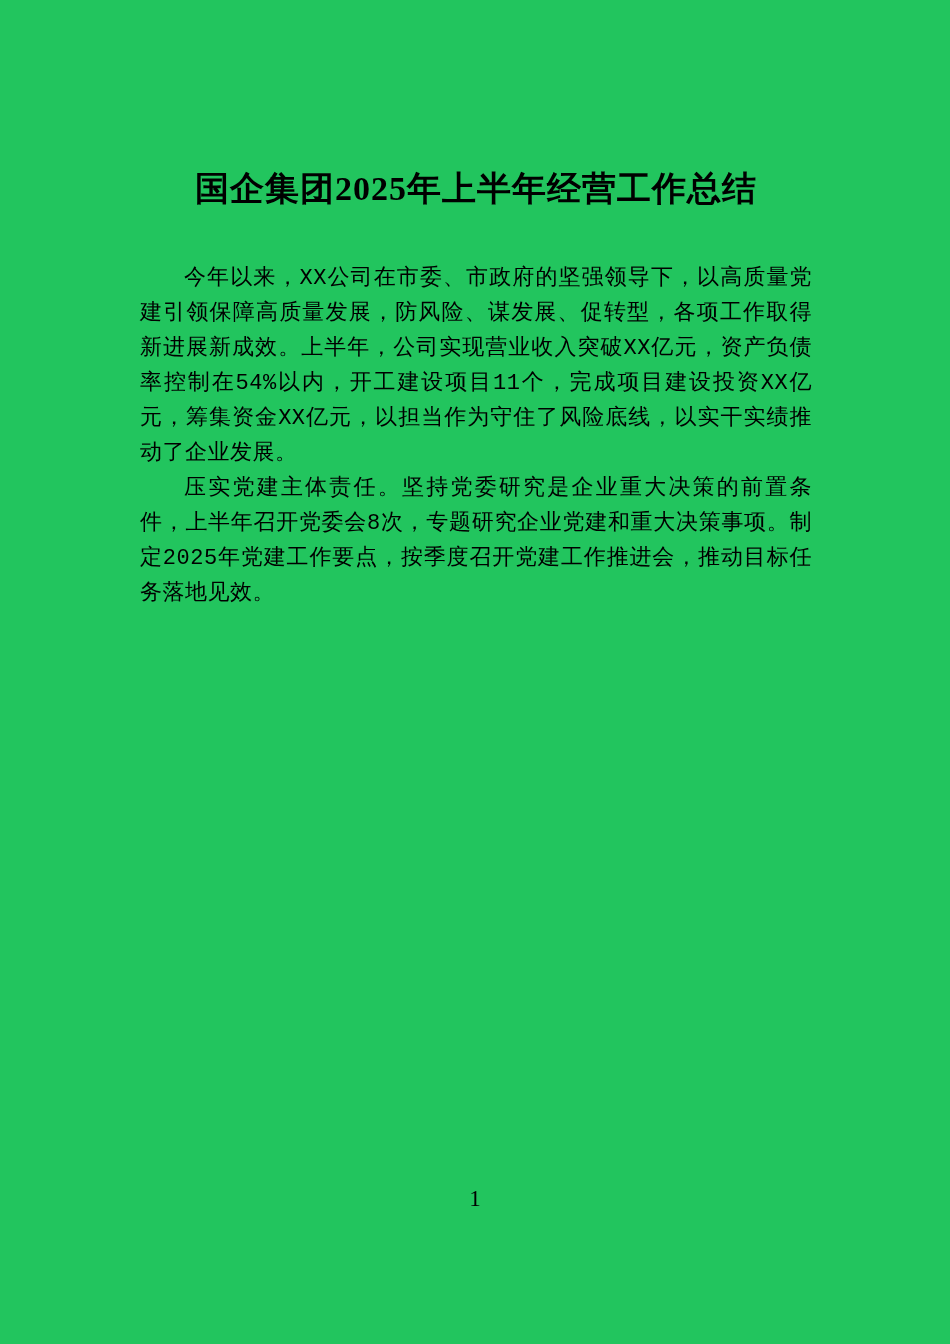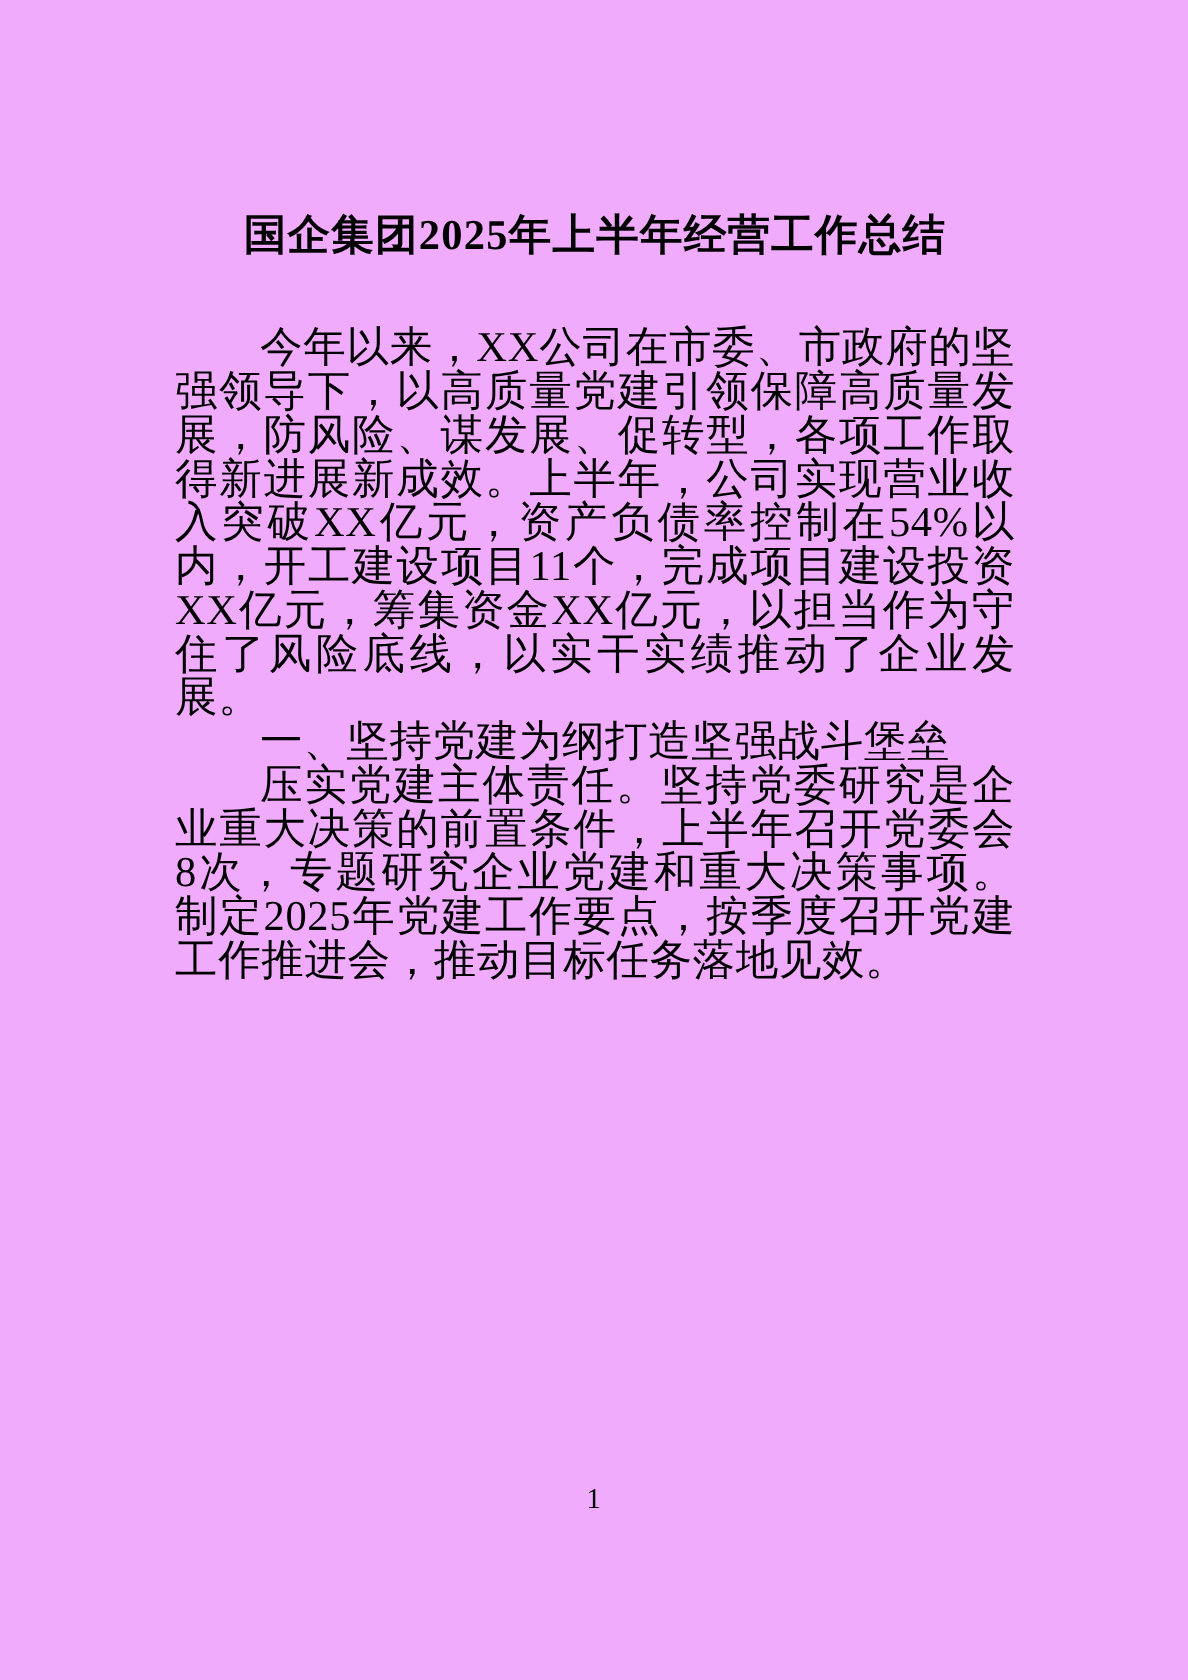--- a/index.html
+++ b/index.html
@@ -5,61 +5,61 @@
   html, body {
     margin: 0;
     padding: 0;
     background: #ffffff;
   }
   .page {
     position: relative;
     width: 950px;
     height: 1344px;
     margin: 0 auto;
-    background: #f0abfc;
+    background: #22c55e;
     color: #000000;
     font-family: "Liberation Serif", "DejaVu Serif", serif;
     overflow: hidden;
   }
   .content {
     position: absolute;
     left: 140px;
     top: 168px;
     width: 672px;
   }
   .doc-title {
     margin: 0 0 50px 0;
     text-align: center;
     font-size: 34px;
     font-weight: 700;
     line-height: 1.25;
     letter-spacing: 1px;
   }
   .para {
     margin: 0;
-    font-size: 34px;
+    font-size: 22px;
     line-height: 35px;
     text-align: justify;
     text-indent: 2em;
     letter-spacing: 0.5px;
+    font-family: Liberation Mono, monospace;
   }
   .page-footer {
     position: absolute;
     left: 0;
     top: 1186px;
     width: 100%;
     text-align: center;
     font-size: 23px;
     color: #000000;
   }
 </style>
 </head>
 <body>
 
 <div class="page">
   <div class="content">
     <h1 class="doc-title">国企集团2025年上半年经营工作总结</h1>
     <p class="para">今年以来，XX公司在市委、市政府的坚强领导下，以高质量党建引领保障高质量发展，防风险、谋发展、促转型，各项工作取得新进展新成效。上半年，公司实现营业收入突破XX亿元，资产负债率控制在54%以内，开工建设项目11个，完成项目建设投资XX亿元，筹集资金XX亿元，以担当作为守住了风险底线，以实干实绩推动了企业发展。</p>
-    <p class="para">一、坚持党建为纲打造坚强战斗堡垒</p>
     <p class="para">压实党建主体责任。坚持党委研究是企业重大决策的前置条件，上半年召开党委会8次，专题研究企业党建和重大决策事项。制定2025年党建工作要点，按季度召开党建工作推进会，推动目标任务落地见效。</p>
   </div>
   <div class="page-footer">1</div>
 </div>
 
 </body></html>

